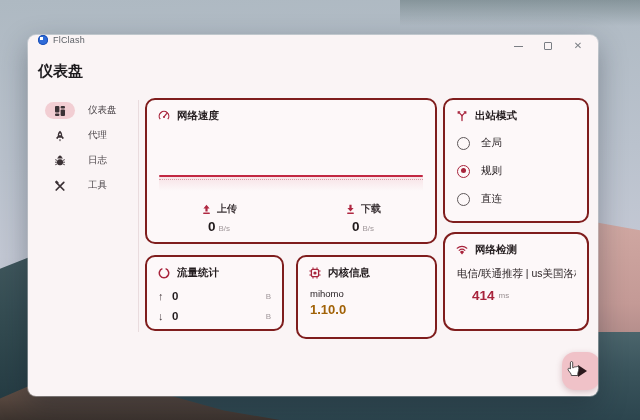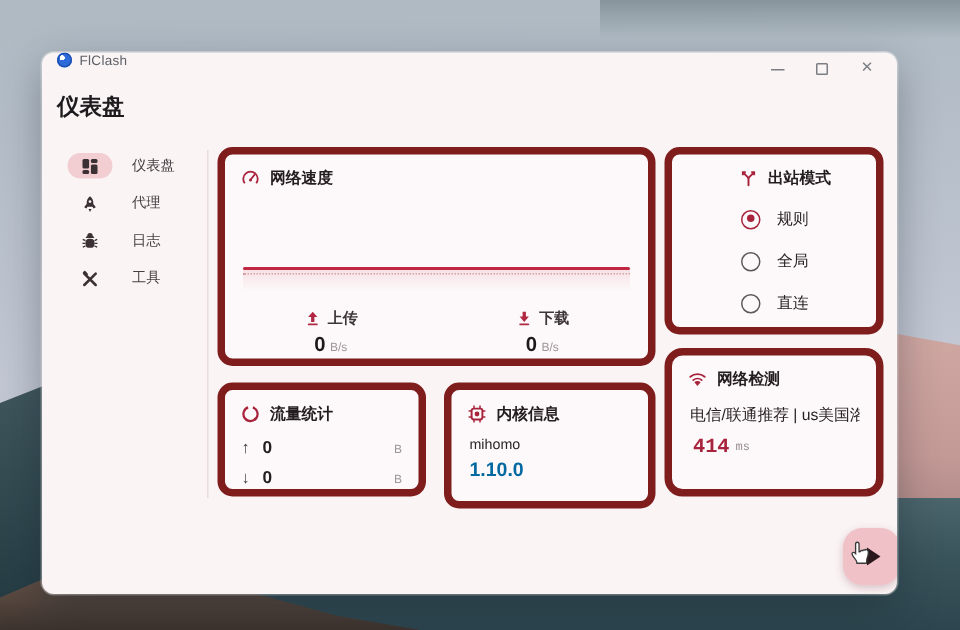--- a/index.html
+++ b/index.html
@@ -45,21 +45,21 @@
   .sidebar { position:absolute; left:17px; top:63px; width:92px; }
   .side-item { position:relative; display:flex; align-items:center; height:25px; cursor:pointer; }
   .side-icon-wrap { position:relative; width:30px; height:17px; display:flex; align-items:center; justify-content:center; }
   .side-item.selected .side-icon-wrap::before { content:""; position:absolute; inset:0;
     background:#f2ced3; border-radius:9px; }
   .side-icon { position:relative; width:12px; height:12px; color:#3b3135; }
   .side-label { margin-left:13px; font-size:9.5px; color:#453f43; }
   .side-divider { position:absolute; left:110px; top:65px; height:232px; width:1px; background:#e9dcde; }
 
   
-  .card { position:absolute; background:#fdf8f9; border:5px solid #7f1d1d; border-radius:10px; }
+  .card { position:absolute; background:#fdf8f9; border:2px solid #7f1d1d; border-radius:10px; }
   .card-head { display:flex; align-items:center; gap:7px; padding:9px 10px 0 11px; }
   .card-icon { width:12px; height:12px; color:#a8243c; flex:0 0 auto; }
   .card-title { font-size:10.5px; font-weight:600; color:#241d1f; }
 
   .card-netspeed { left:117px; top:63px; width:292px; height:146px; }
   .chart { position:absolute; left:12px; right:12px; top:75px; height:20px; }
   .chart-line { position:absolute; left:0; right:0; top:0; height:2px; background:#c22742; border-radius:1px; }
   .chart-ticks { position:absolute; left:0; right:0; top:4px; height:0; border-top:1px dotted #d9a9b1; }
   .chart-fill { position:absolute; left:0; right:0; top:2px; height:14px;
     background:linear-gradient(180deg, rgba(194,39,66,0.10), rgba(194,39,66,0)); }
@@ -74,35 +74,35 @@
 
   .card-traffic { left:117px; top:220px; width:139px; height:76px; }
   .traffic-rows { padding:6px 11px 0 11px; }
   .traffic-row { display:flex; align-items:center; height:20px; }
   .traffic-arrow { font-size:11px; color:#463b3f; width:14px; }
   .traffic-value { font-size:11.5px; font-weight:700; color:#231d1f; }
   .traffic-unit { margin-left:auto; font-size:8px; color:#a0979a; }
 
   .card-core { left:268px; top:220px; width:141px; height:84px; }
   .core-name { padding:8px 0 0 12px; font-size:9.5px; font-weight:400; color:#2a2326; }
-  .core-version { padding:3px 0 0 12px; font-size:13px; font-weight:600; color:#0369a1; }
-
-  .card-outbound { left:415px; top:63px; width:146px; height:125px;padding-left:34px; }
+  .core-version { padding:3px 0 0 12px; font-size:13px; font-weight:600; color:#a16207; }
+
+  .card-outbound { left:415px; top:63px; width:146px; height:125px; }
   .radio-list { padding:6px 0 0 12px; }
   .radio-row { display:flex; align-items:center; height:28px; cursor:pointer; }
   .radio { width:13px; height:13px; border-radius:50%; border:1.6px solid #5f585a; position:relative; flex:0 0 auto; }
   .radio.on { border-color:#a8243c; }
   .radio.on::after { content:""; position:absolute; left:2.6px; top:2.6px; width:5.2px; height:5.2px;
     border-radius:50%; background:#a8243c; }
   .radio-label { margin-left:11px; font-size:10.5px; color:#2a2326; }
 
   .card-netcheck { left:415px; top:197px; width:146px; height:99px;border-radius:12px; }
   .nc-provider { margin:10px 11px 0 12px; font-size:10.5px; color:#271f21;
     white-space:nowrap; overflow:hidden; }
-  .nc-latency { margin:7px 0 0 14px; display:flex; align-items:center; gap:4px;font-family:Liberation Mono, monospace; }
+  .nc-latency { margin:7px 0 0 27px; display:flex; align-items:center; gap:4px; }
   .nc-ms { font-size:13.5px; font-weight:700; color:#a8243c; }
   .nc-ms-unit { font-size:8px; color:#9a9093; }
 
   
   .fab { position:absolute; left:534px; top:317px; width:38px; height:38px; border-radius:13px;
     background:#f0c2c8; display:flex; align-items:center; justify-content:center; cursor:pointer;
     box-shadow:0 2px 6px rgba(120,40,55,0.25); }
   .fab-play { width:0; height:0; border-left:9px solid #2b181c; border-top:6px solid transparent;
     border-bottom:6px solid transparent; margin-left:3px; }
   .cursor { position:absolute; left:566px; top:360px; width:15px; height:18px; pointer-events:none; z-index:10; }
@@ -288,26 +288,26 @@
               <path d="M6 10.5V5.6"></path>
               <path d="M6 5.6 2.8 2.4"></path>
               <path d="M6 5.6 9.2 2.4"></path>
             </g>
             <path fill="currentColor" d="M1.6 1.2h2.6v1.3H2.9v1.3H1.6zM10.4 1.2H7.8v1.3h1.3v1.3h1.3z"></path>
           </svg>
         <span class="card-title">出站模式</span>
       </div>
       <div class="radio-list">
         <div class="radio-row">
+          <span class="radio"></span>
+          <span class="radio-label">全局</span>
+        </div>
+        <div class="radio-row">
           <span class="radio on"></span>
           <span class="radio-label">规则</span>
-        </div>
-        <div class="radio-row">
-          <span class="radio"></span>
-          <span class="radio-label">全局</span>
         </div>
         <div class="radio-row">
           <span class="radio"></span>
           <span class="radio-label">直连</span>
         </div>
       </div>
     </div>
 
     <div class="card card-netcheck">
       <div class="card-head">

